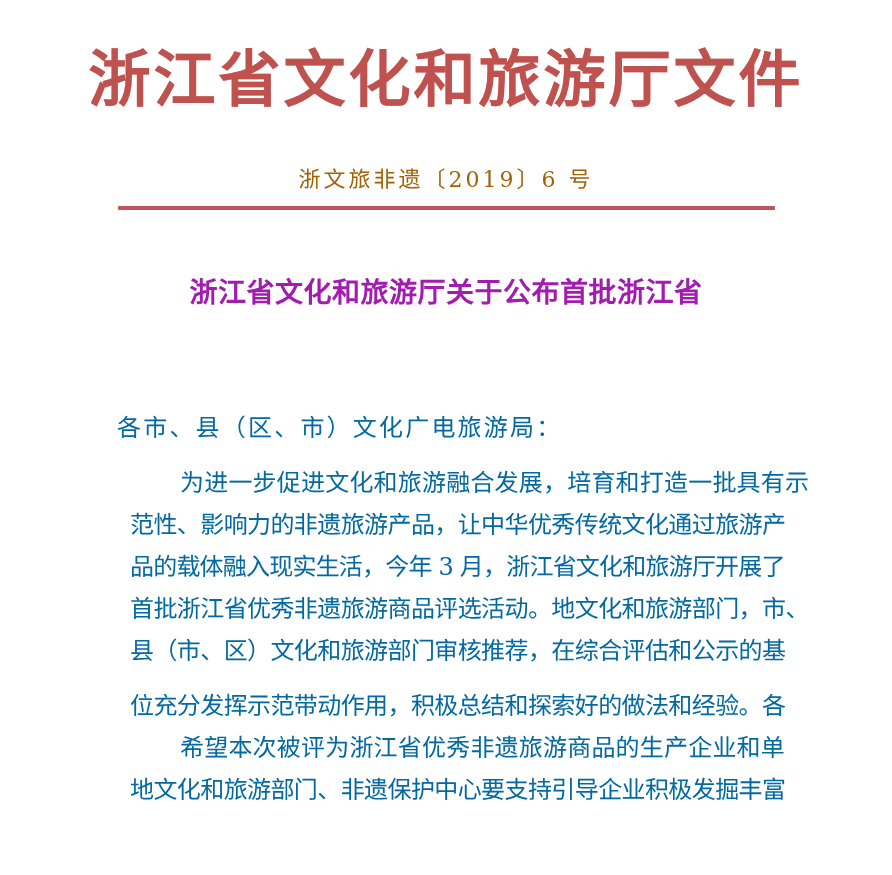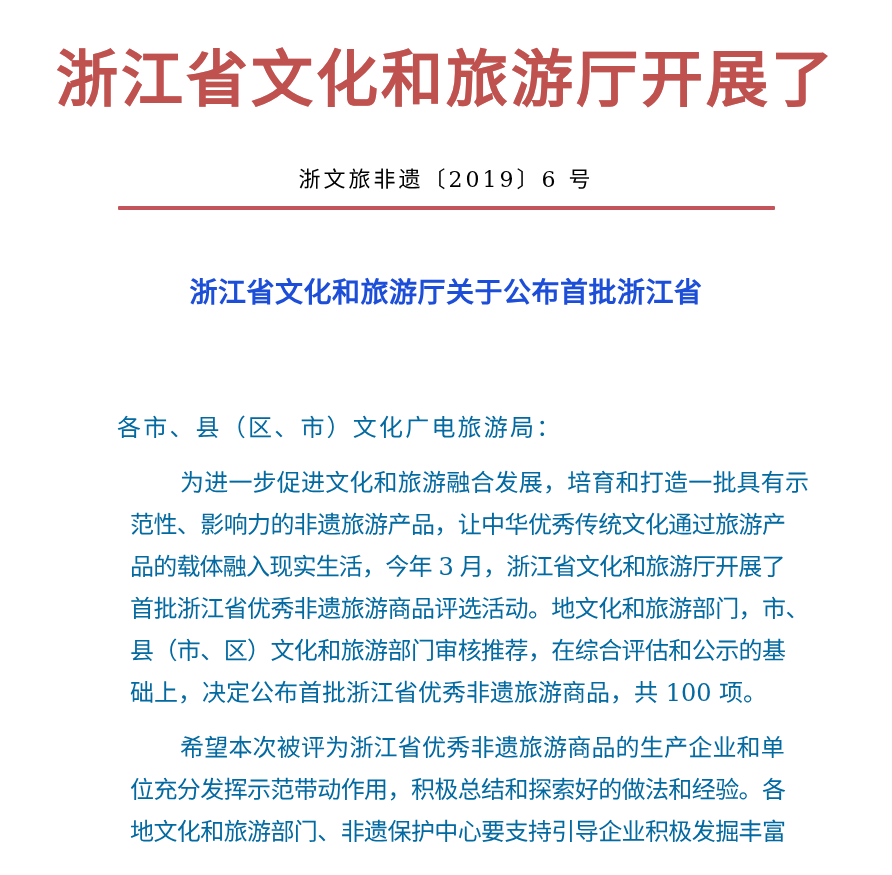--- a/index.html
+++ b/index.html
@@ -117,47 +117,46 @@
     white-space: nowrap;
   }
   .para .pline.indent { text-indent: 50px; }
 </style>
 </head>
 <body>
 
 <div class="page" style="background: rgb(255, 255, 255);">
 
   <div class="masthead">
-    <div class="masthead-title" style="color: rgb(191, 81, 78);">浙江省文化和旅游厅开展了</div>
+    <div class="masthead-title" style="color: rgb(191, 81, 78);">浙江省文化和旅游厅文件</div>
   </div>
 
   <div class="docnum-wrap">
-    <div class="docnum" style="color: #000000;">浙文旅非遗〔2019〕6 号</div>
+    <div class="docnum" style="color: #a16207;">浙文旅非遗〔2019〕6 号</div>
   </div>
 
   <div class="red-rule" style="background-color: rgb(196, 84, 91);"></div>
 
-  <div class="doc-title" style="color: #1d4ed8;">
+  <div class="doc-title" style="color: #a21caf;">
     <span class="tline">浙江省文化和旅游厅关于公布首批浙江省</span>
   </div>
 
   <div class="body-block" style="color: #0369a1;">
 
     <p class="salutation">各市、县（区、市）文化广电旅游局：</p>
 
     <p class="para">
       <span class="pline indent">为进一步促进文化和旅游融合发展，培育和打造一批具有示</span>
       <span class="pline" style="letter-spacing: -0.593px;">范性、影响力的非遗旅游产品，让中华优秀传统文化通过旅游产</span>
       <span class="pline" style="letter-spacing: -0.793px;">品的载体融入现实生活，今年 3 月，浙江省文化和旅游厅开展了</span>
       <span class="pline" style="letter-spacing: -0.593px;">首批浙江省优秀非遗旅游商品评选活动。地文化和旅游部门，市、</span>
       <span class="pline" style="letter-spacing: -0.593px;">县（市、区）文化和旅游部门审核推荐，在综合评估和公示的基</span>
-      <span class="pline" style="letter-spacing: 0px;">础上，决定公布首批浙江省优秀非遗旅游商品，共 100 项。</span>
     </p>
 
     <p class="para">
+      <span class="pline" style="letter-spacing: -0.593px;">位充分发挥示范带动作用，积极总结和探索好的做法和经验。各</span>
       <span class="pline indent">希望本次被评为浙江省优秀非遗旅游商品的生产企业和单</span>
-      <span class="pline" style="letter-spacing: -0.593px;">位充分发挥示范带动作用，积极总结和探索好的做法和经验。各</span>
       <span class="pline" style="letter-spacing: -0.593px;">地文化和旅游部门、非遗保护中心要支持引导企业积极发掘丰富</span>
     </p>
 
   </div>
 
 </div>
 
 </body></html>

